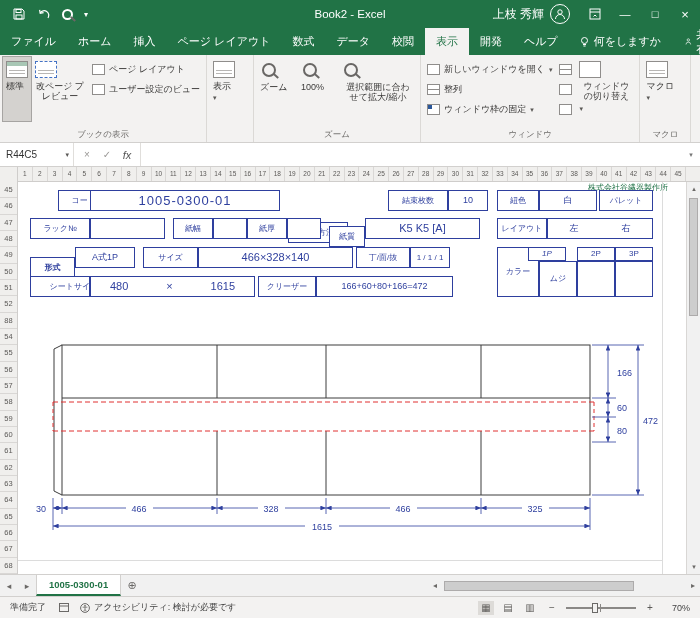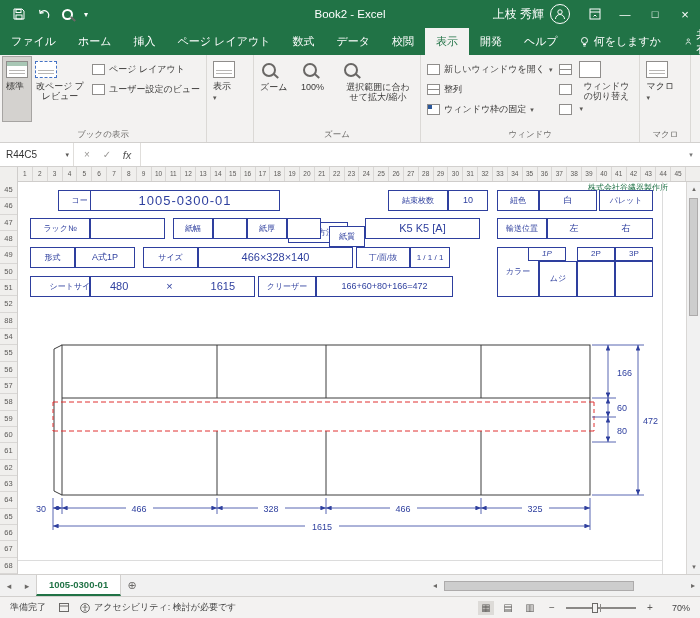--- a/index.html
+++ b/index.html
@@ -397,27 +397,27 @@
       <div class="fc" style="left:581px;top:8px;width:54px;height:21px;">パレット</div>
 
       <div class="fc" style="left:12px;top:36px;width:60px;height:21px;">ラック№</div>
       <div class="fc" style="left:72px;top:36px;width:75px;height:21px;"></div>
       <div class="fc" style="left:155px;top:36px;width:40px;height:21px;">紙幅</div>
       <div class="fc" style="left:195px;top:36px;width:34px;height:21px;"></div>
       <div class="fc" style="left:229px;top:36px;width:40px;height:21px;">紙厚</div>
       <div class="fc" style="left:269px;top:36px;width:34px;height:21px;"></div>
       <div class="fc" style="left:311px;top:36px;width:36px;height:21px;margin-top:8px;">紙質</div>
       <div class="fc med" style="left:347px;top:36px;width:115px;height:21px;">K5  K5 [A]</div>
-      <div class="fc" style="left:479px;top:36px;width:50px;height:21px;">輸送位置</div>
+      <div class="fc" style="left:479px;top:36px;width:50px;height:21px;">レイアウト</div>
       <div class="fc sm9 spread" style="left:529px;top:36px;width:106px;height:21px;">
         <span>左</span>
         <span>右</span>
       </div>
 
-      <div class="fc" style="left:12px;top:65px;width:45px;height:21px;">形式</div>
+      <div class="fc" style="left:12px;top:75px;width:45px;height:21px;font-weight:bold;">形式</div>
       <div class="fc sm9" style="left:57px;top:65px;width:60px;height:21px;">A式1P</div>
       <div class="fc" style="left:125px;top:65px;width:55px;height:21px;">サイズ</div>
       <div class="fc med" style="left:180px;top:65px;width:155px;height:21px;">466×328×140</div>
       <div class="fc" style="left:338px;top:65px;width:54px;height:21px;">丁/面/抜</div>
       <div class="fc" style="left:392px;top:65px;width:40px;height:21px;">1 / 1 / 1</div>
       <div class="fc" style="left:479px;top:65px;width:42px;height:50px;">カラー</div>
       <div class="fc" style="left:510px;top:65px;width:38px;height:14px;font-style:italic;">1P</div>
       <div class="fc" style="left:559px;top:65px;width:38px;height:14px;">2P</div>
       <div class="fc" style="left:597px;top:65px;width:38px;height:14px;">3P</div>
       <div class="fc" style="left:521px;top:79px;width:38px;height:36px;">ムジ</div>

